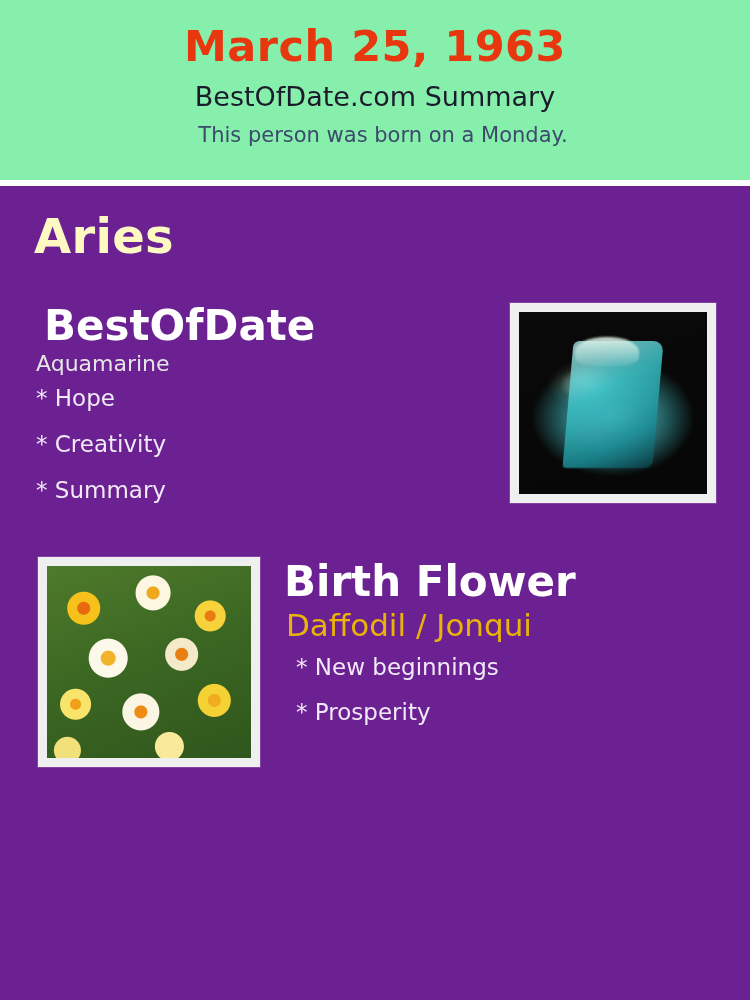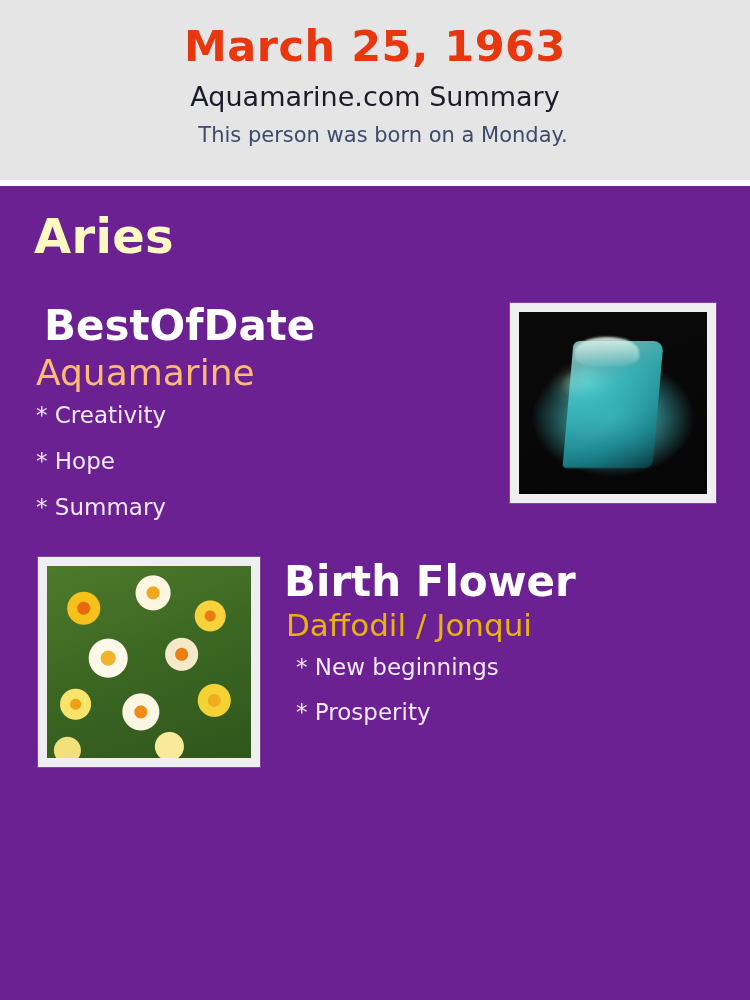--- a/index.html
+++ b/index.html
@@ -16,21 +16,21 @@
 
   .page {
     position: relative;
     width: 750px;
     height: 1000px;
     background: #ffffff;
   }
 
   
   .header {
-    background: #e5e5e5;
+    background: #86efac;
     height: 180px;
     box-sizing: border-box;
     padding-top: 22px;
     text-align: center;
   }
   .header-date {
     color: #e8360f;
     font-size: 43px;
     font-weight: bold;
     line-height: 1.15;
@@ -92,22 +92,22 @@
     width: 440px;
   }
   .section-title {
     font-size: 42px;
     font-weight: bold;
     color: #ffffff;
     line-height: 1.1;
     margin: 0 0 2px 10px;
   }
   .section-sub {
-    font-size: 36px;
-    color: #fdba74;
+    font-size: 22px;
+    color: #e5e5e5;
     line-height: 1.2;
     margin: 0 0 10px 2px;
   }
   .bullet {
     font-size: 23px;
     color: #f1e9f6;
     line-height: 1.0;
     margin: 0 0 23px 2px;
   }
 
@@ -230,38 +230,38 @@
     margin: 12px 0 22px 12px;
   }
 </style>
 </head>
 <body>
 
 <div class="page">
 
   <div class="header">
     <div class="header-date">March 25, 1963</div>
-    <div class="header-subtitle">Aquamarine.com Summary</div>
+    <div class="header-subtitle">BestOfDate.com Summary</div>
     <div class="header-note">This person was born on a Monday.</div>
   </div>
 
   <div class="header-rule"></div>
 
   <div class="panel">
 
     <div>
       <h1 class="zodiac-name">Aries</h1>
     </div>
 
     <div class="birthstone-section">
       <div class="birthstone-text">
         <h2 class="section-title">BestOfDate</h2>
         <div class="section-sub">Aquamarine</div>
+        <div class="bullet">* Hope</div>
         <div class="bullet">* Creativity</div>
-        <div class="bullet">* Hope</div>
         <div class="bullet">* Summary</div>
       </div>
       <div class="photo-frame stone-frame">
         <div class="stone-img"></div>
       </div>
     </div>
 
     <div class="flower-section">
       <div class="photo-frame flower-frame">
         <div class="flower-img"></div>

